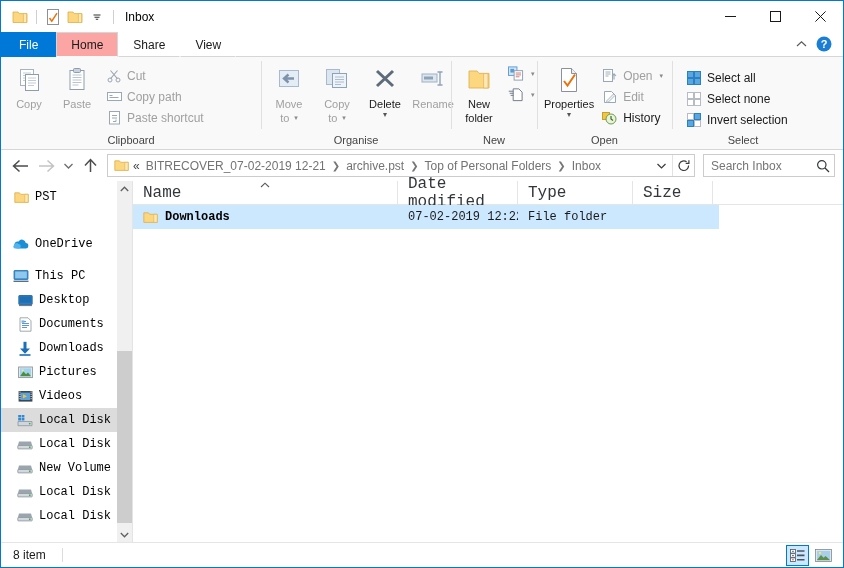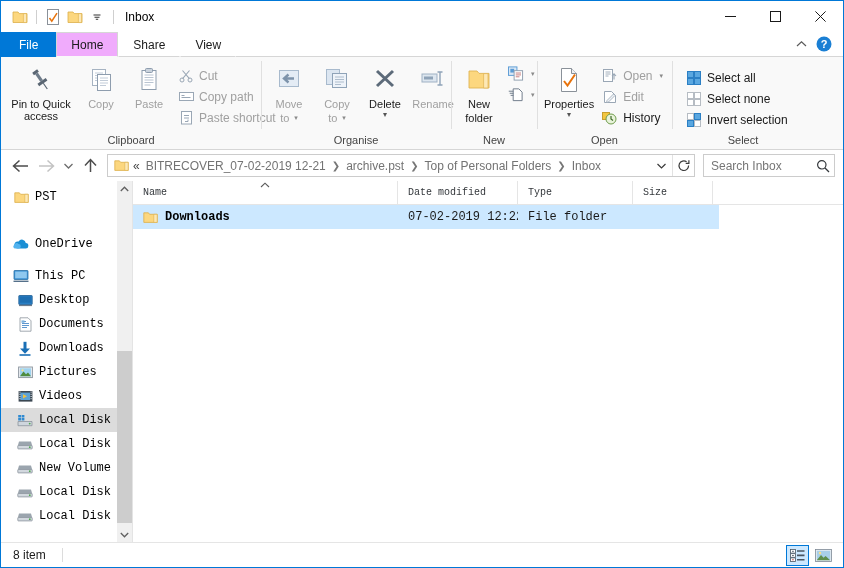--- a/index.html
+++ b/index.html
@@ -53,21 +53,21 @@
     font-size:12px; color:#1a1a1a;
     border:1px solid transparent;
     border-bottom:none;
   }
   .tab-file {
     background:#0078d7; color:#fff;
     padding:0 17px;
     height:25px;
   }
   .tab-active {
-    background:#f0abfc;
+    background:#fca5a5;
     border:1px solid #d6d6d6;
     border-bottom:1px solid #f9f9f9;
     position:relative; z-index:3;
   }
   .tabstrip-fill {
     flex:1; height:25px;
     border-bottom:1px solid #d6d6d6;
   }
   .help-area {
     display:flex; align-items:center; gap:5px;
@@ -194,21 +194,21 @@
   .nstrack { flex:1; width:15px; position:relative; }
   .nsthumb { position:absolute; left:0; width:15px; background:#cdcdcd; }
 
   .splitter { width:1px; background:#e4e4e4; }
 
   .filepane { flex:1; display:flex; flex-direction:column; min-width:0; background:#fff; }
   .colhead {
     height:24px; min-height:24px;
     display:flex; align-items:center;
     border-bottom:1px solid #e5e5e5;
-    font-size:10px; color:#33373b;
+    font-size:16px; color:#33373b;
     position:relative;
   }
   .col {
     height:24px; display:flex; align-items:center;
     padding-left:10px;
     border-right:1px solid #e5e5e5;
     position:relative;
   }
   .sortmark {
     position:absolute; top:1px; left:0; right:0;
@@ -310,34 +310,20 @@
           <text x="8" y="12" font-family="Liberation Sans, sans-serif" font-size="11" font-weight="bold" fill="#fff" text-anchor="middle">?</text>
         </svg>
       </div>
     </div>
   </div>
 
   <div class="ribbon">
 
     <div class="rgroup" style="width:260px">
       <div class="rgroup-body">
-        <div class="bigbtn" style="min-width:72px">
-          <div class="ico">
-            <svg width="28" height="28" viewBox="0 0 28 28">
-              <g transform="rotate(-35 14 14)">
-                <rect x="11" y="3" width="6" height="3" fill="#5a6673"></rect>
-                <rect x="12.4" y="6" width="3.2" height="9" fill="#6f7c8a"></rect>
-                <rect x="9" y="15" width="10" height="3" fill="#5a6673"></rect>
-                <rect x="13.4" y="18" width="1.2" height="7" fill="#5a6673"></rect>
-              </g>
-            </svg>
-          </div>
-          <div class="lbl">Pin to Quick</div>
-          <div class="lbl" style="margin-top:0">access</div>
-        </div>
 
         <div class="bigbtn disabled">
           <div class="ico">
             <svg width="28" height="28" viewBox="0 0 28 28">
               <rect x="5.5" y="3.5" width="13" height="16" fill="#fff" stroke="#a6b3c2"></rect>
               <path d="M8 7h8M8 9.5h8M8 12h8M8 14.5h6" stroke="#c2ccd8" stroke-width="1"></path>
               <rect x="10.5" y="8.5" width="13" height="16" fill="#fff" stroke="#8e9dae"></rect>
               <path d="M13 12h8M13 14.5h8M13 17h8M13 19.5h6" stroke="#c2ccd8" stroke-width="1"></path>
             </svg>
           </div>

